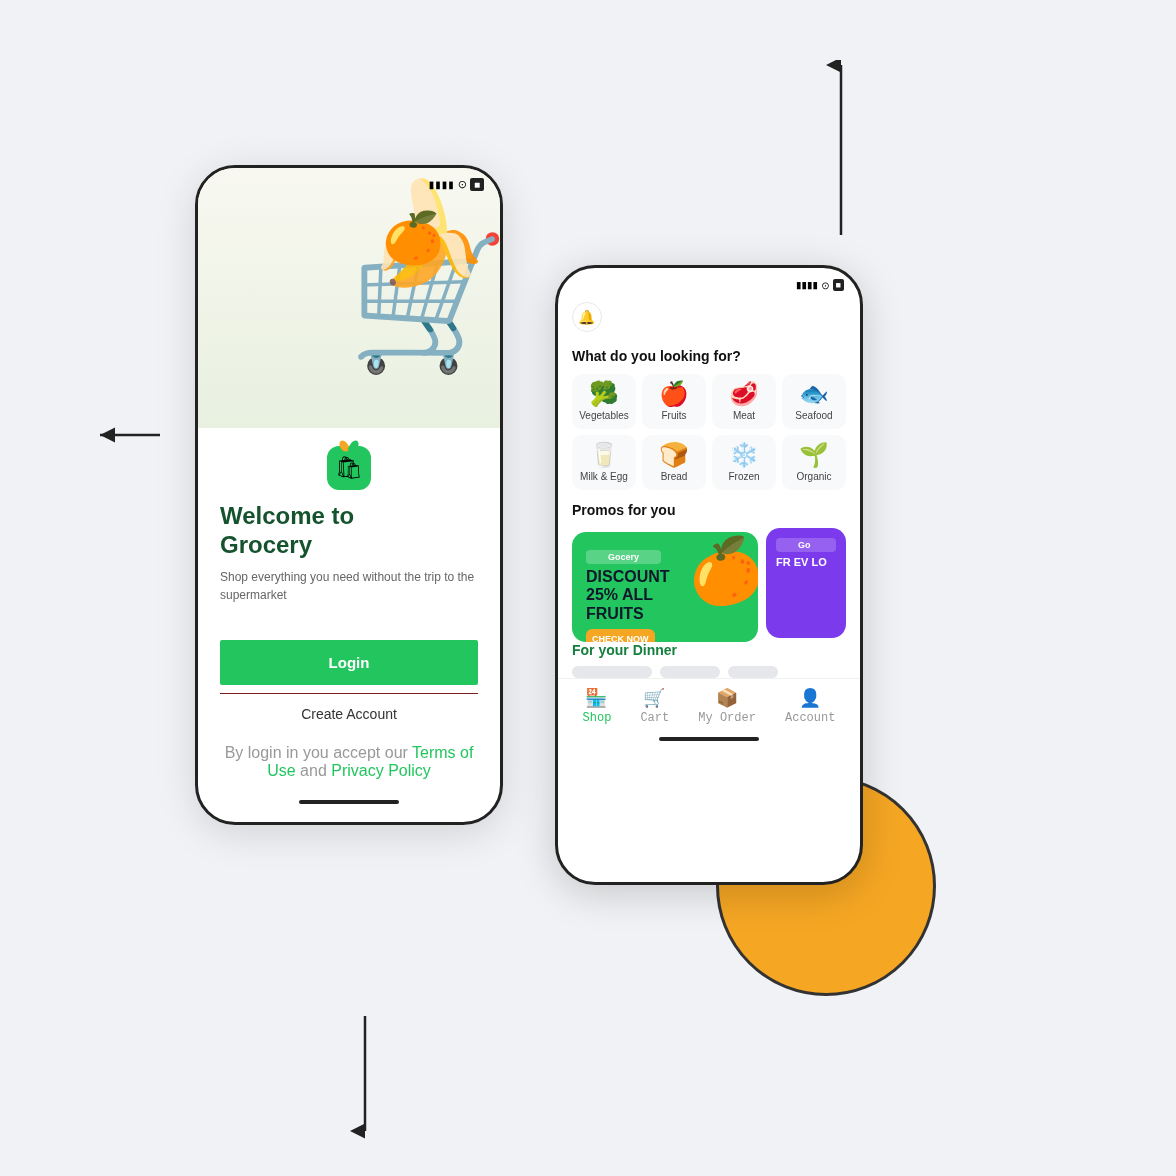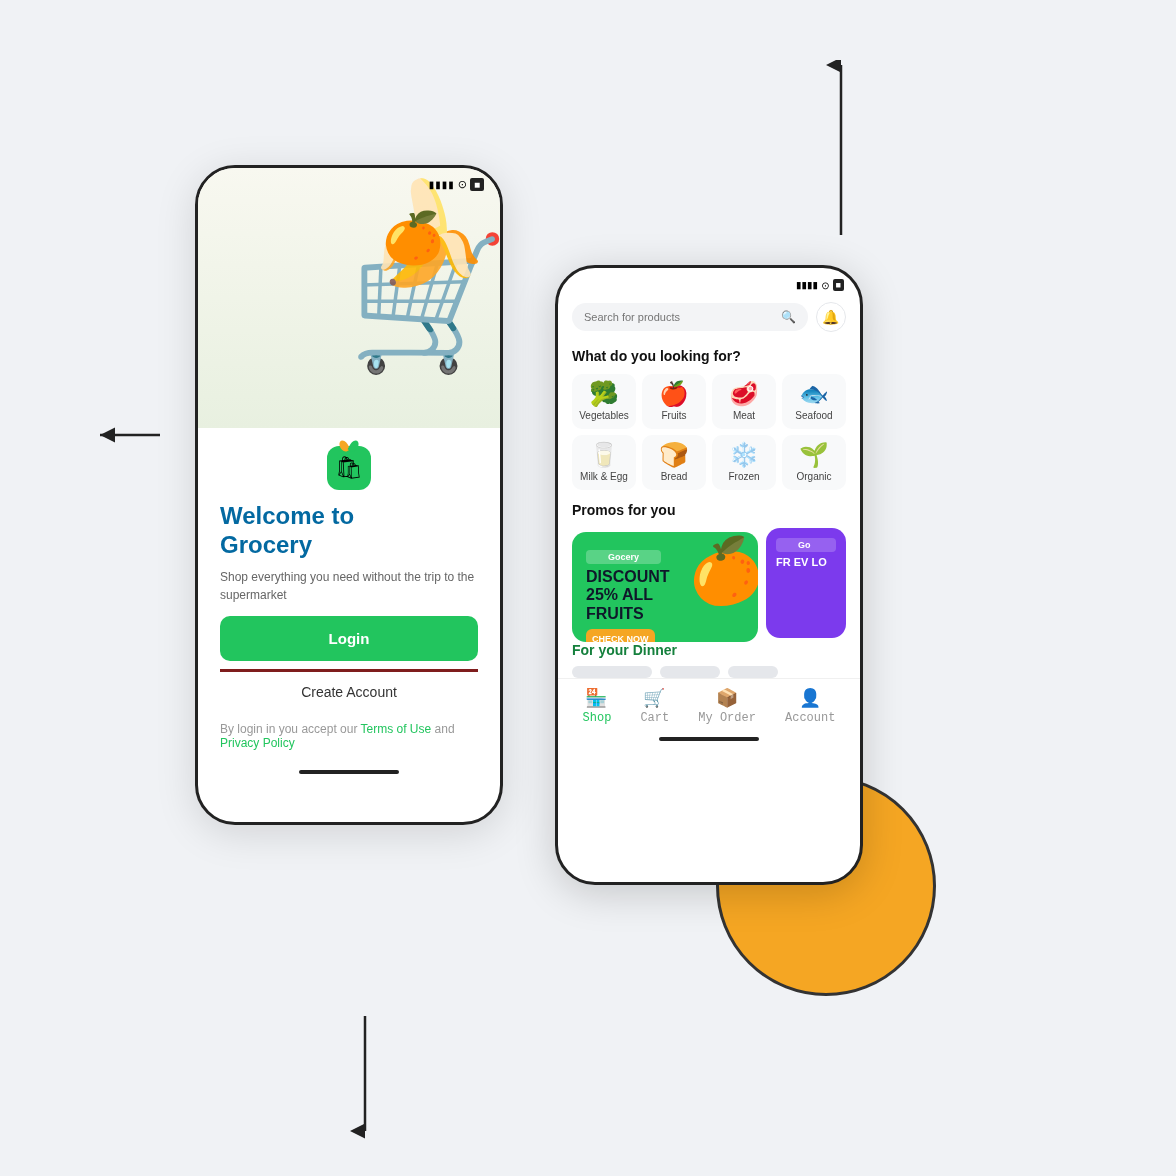--- a/index.html
+++ b/index.html
@@ -103,60 +103,61 @@
       height: 12px;
       border-radius: 50% 50% 0 50%;
       transform: rotate(-30deg);
     }
     .leaf-left { background: #f5a623; }
     .leaf-right { background: #22c55e; transform: rotate(30deg) scaleX(-1); }
 
     .welcome-title {
       font-size: 24px;
       font-weight: 800;
-      color: #0369a1;
+      color: #14532d;
       text-align: left;
       width: 100%;
       line-height: 1.2;
       margin-top: 4px;
     }
     .welcome-subtitle {
       font-size: 12px;
       color: #666;
       text-align: left;
       width: 100%;
       margin-top: 8px;
       line-height: 1.5;
     }
     .login-btn {
       width: 100%;
       background: #22c55e;
       color: #fff;
       border: none;
-      border-radius: 10px;
+      border-radius: 2px;
       padding: 14px;
       font-size: 15px;
       font-weight: 600;
       cursor: pointer;
-      margin-top: 12px;
+      margin-top: 36px;
     }
     .create-account-btn {
       width: 100%;
       background: transparent;
       color: #333;
       border: none;
-      border-top: 3px solid #7f1d1d;
+      border-top: 1px solid #7f1d1d;
       padding: 12px;
       font-size: 14px;
       cursor: pointer;
       margin-top: 8px;
     }
     .terms-text {
-      font-size: 12px;
+      font-size: 16px;
       color: #999;
+      text-align: center;
       margin-top: auto;
       padding: 10px 0 16px;
       width: 100%;
     }
     .terms-text a {
       color: #22c55e;
       text-decoration: none;
     }
 
     .home-indicator {
@@ -428,24 +429,20 @@
 <div class="phone-2">
 
   <div style="display:flex;justify-content:flex-end;align-items:center;padding:8px 16px 0;gap:3px;height:26px;">
     <span style="font-size:9px;letter-spacing:0.5px;font-weight:600;">▮▮▮▮</span>
     <span style="font-size:10px;">⊙</span>
     <span style="font-size:9px;font-weight:700;background:#222;color:#fff;padding:1px 3px;border-radius:2px;">■</span>
   </div>
 
   <div class="phone2-search">
     <div style="display:flex;align-items:center;gap:8px;">
-      <div class="search-bar" style="flex:1;">
-        <input type="text" style="font-size: 11px; color: rgb(170, 170, 170);" placeholder="Search for products">
-        <span style="font-size:12px;color:#888;">🔍</span>
-      </div>
       <div style="width:30px;height:30px;border-radius:50%;border:1.5px solid #e5e7eb;display:flex;align-items:center;justify-content:center;">
         <span style="font-size:14px;">🔔</span>
       </div>
     </div>
   </div>
 
   <div class="phone2-body">
 
     <div class="section-title">What do you looking for?</div>
 

